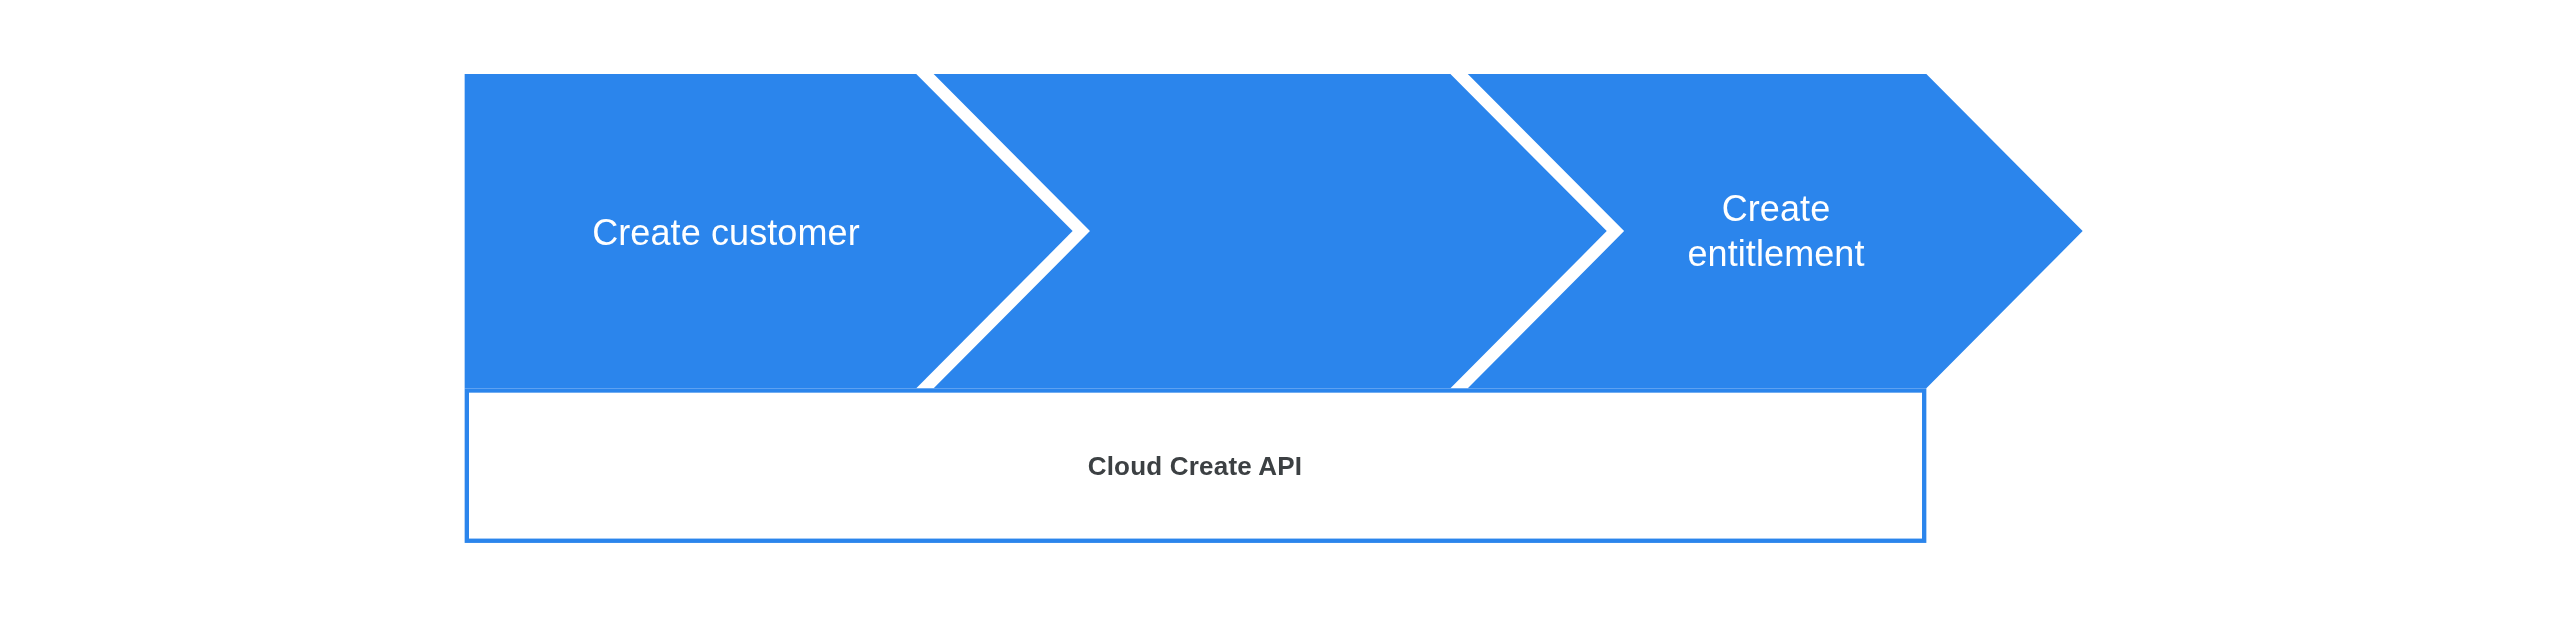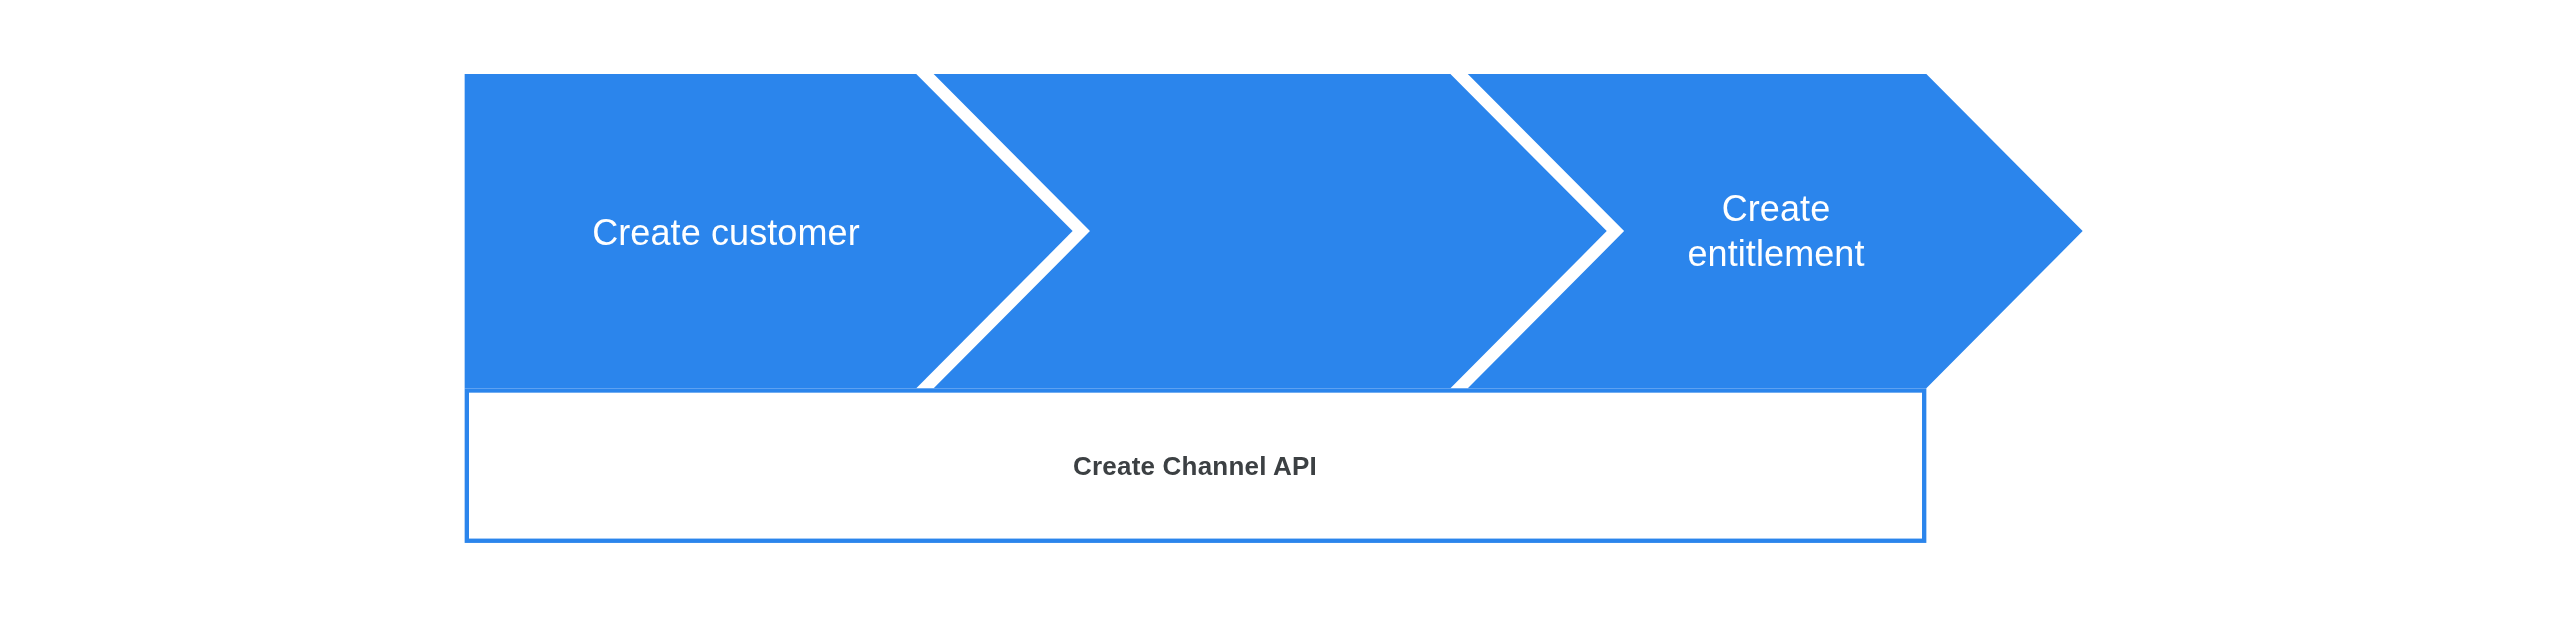--- a/index.html
+++ b/index.html
@@ -84,16 +84,16 @@
 
     <rect x="537.5" y="449.5" width="1678" height="173" fill="#ffffff" stroke="#2b85ec" stroke-width="5"></rect>
   </svg>
 
   <div class="step-label step-1">Create customer</div>
 
 
   <div class="step-label step-3">Create
 entitlement</div>
 
-  <div class="api-label">Create Channel API</div>
+  <div class="api-label">Cloud Create API</div>
 
 </div>
 
 
 </body></html>

